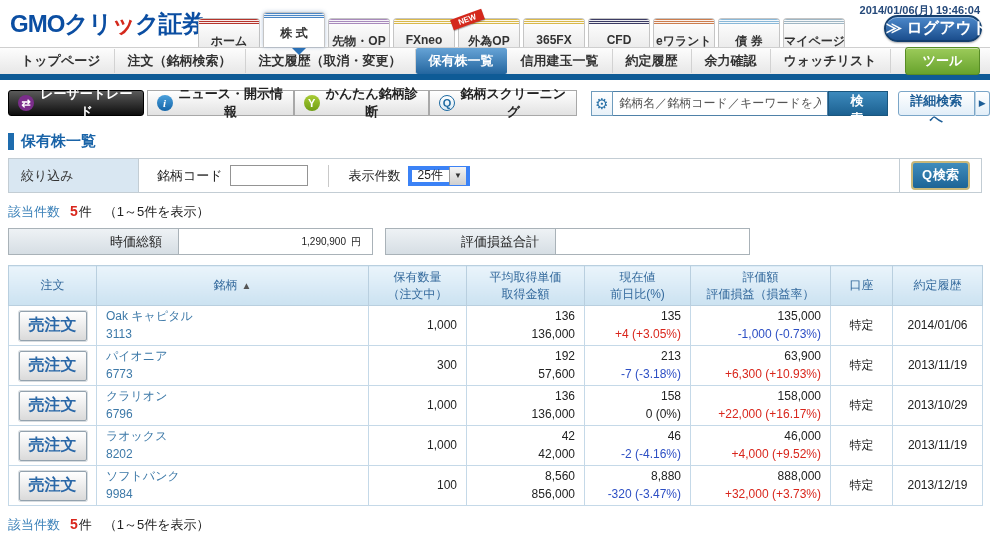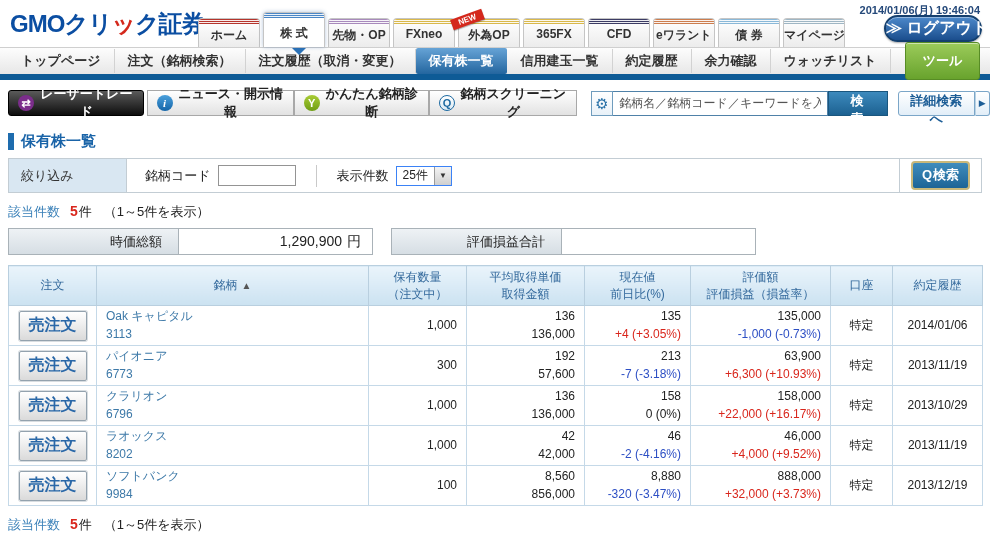--- a/index.html
+++ b/index.html
@@ -10,37 +10,37 @@
   .topbar { position:relative; height:48px; border-bottom:1px solid #cfcfcf; background:#fff; }
   .datetime { position:absolute; top:3px; right:10px; font-size:11px; font-weight:bold; color:#25497a; }
   .topbar-row { position:absolute; bottom:0; left:0; right:0; display:flex; align-items:flex-end; }
   .logo { width:198px; padding:0 0 7px 10px; font-size:24px; font-weight:bold; color:#0b4ea2; letter-spacing:-1px; white-space:nowrap; }
   .logo .accent { color:#d4281c; }
   .main-tabs { display:flex; align-items:flex-end; gap:3px; flex:1; }
   .tab { position:relative; width:62px; height:29px; background:linear-gradient(#ffffff,#ececec);
     border:1px solid #c5c5c5; border-bottom:none; border-radius:4px 4px 0 0; text-align:center; cursor:pointer; }
   .tab-stripe { height:5px; border-radius:3px 3px 0 0;
     background-image:linear-gradient(rgba(255,255,255,0) 0 1px, rgba(255,255,255,.9) 1px 2px, rgba(255,255,255,0) 2px 3px, rgba(255,255,255,.9) 3px 4px, rgba(255,255,255,0) 4px); }
-  .tab-label { display:block; padding-top:3px; font-size:12px; font-weight:bold; color:#333; white-space:nowrap; }
+  .tab-label { display:block; padding-top:9px; font-size:12px; font-weight:bold; color:#333; white-space:nowrap; }
   .tab.active { height:35px; background:#fff; box-shadow:0 0 4px rgba(40,90,150,.35); z-index:2; }
   .tab.active .tab-label { padding-top:7px; }
   .new-badge { position:absolute; top:-5px; left:-8px; background:#d4281c; color:#fff; font-size:8px;
     font-weight:bold; padding:1px 7px; transform:rotate(-20deg); box-shadow:0 1px 1px rgba(0,0,0,.3); }
   .logout { width:98px; height:27px; margin:0 8px 5px 25px; border-radius:14px; cursor:pointer;
     background:linear-gradient(#4d89cb,#1b4e8d); border:2px solid #143f6e; box-shadow:0 1px 2px rgba(0,0,0,.35), inset 0 1px 0 rgba(255,255,255,.4);
     color:#fff; font-weight:bold; font-size:16px; white-space:nowrap;text-align:center; }
 
   
   .subnav { position:relative; display:flex; align-items:center; height:26px;
     background:linear-gradient(#fdfdfd,#e7e7e7); padding-left:8px; }
   .subnav-item { padding:0 13px; font-size:13px; font-weight:bold; color:#333; line-height:24px;
     border-right:1px solid #d2d2d2; cursor:pointer; white-space:nowrap; }
   .subnav-item.active { background:linear-gradient(#66a3d6,#24669f); color:#fff; border-radius:2px;
     border-right:none; margin-right:1px; line-height:26px; }
-  .tools-btn { margin-left:14px; height:38px; padding:0 17px; cursor:pointer;
+  .tools-btn { margin-left:14px; height:28px; padding:0 17px; cursor:pointer;
     background:linear-gradient(#9ccb5a,#68a32d); border:1px solid #578c25; border-radius:3px;
     color:#fff; font-weight:bold; font-size:13px; box-shadow:inset 0 1px 0 rgba(255,255,255,.5); }
   .tab-pointer { position:absolute; top:0; left:292px; width:0; height:0;
     border-left:7px solid transparent; border-right:7px solid transparent; border-top:7px solid #2a72b8; }
   .bluebar { height:6px; background:var(--navy,#0e5b96); }
 
   
   .toolbar { display:flex; align-items:center; padding:10px 0 8px 8px; }
   .tool-btn { display:flex; align-items:center; gap:5px; height:26px; padding:0 9px; cursor:pointer;
     background:linear-gradient(#ffffff,#e2e2e2); border:1px solid #a8a8a8; font-size:13px; font-weight:bold; color:#222; }
@@ -63,45 +63,45 @@
     background:linear-gradient(#ffffff,#e2eef8); border:1px solid #7ba6c8; border-radius:3px 0 0 3px;
     color:#1c5d96; font-weight:bold; font-size:13px; }
   .adv-expand { height:25px; width:17px; cursor:pointer; background:linear-gradient(#ffffff,#e2eef8);
     border:1px solid #7ba6c8; border-left:1px solid #b9d2e4; border-radius:0 3px 3px 0; color:#1c5d96; font-size:9px; }
 
   
   .page-title { display:flex; align-items:center; gap:7px; margin:8px 0 7px 8px;
     font-size:15px; font-weight:bold; color:#1a64a8; }
   .title-bar { width:6px; height:17px; background:#1e6cae; }
   .filterbar { display:flex; align-items:stretch; height:35px; margin:0 8px; border:1px solid #c3cdd4; background:#fff; }
-  .filter-label { width:118px; background:#d9e7f2; border-right:1px solid #c3cdd4; line-height:33px;
+  .filter-label { width:130px; background:#d9e7f2; border-right:1px solid #c3cdd4; line-height:33px;
     padding-left:12px; font-size:13px; color:#333; }
   .filter-body { display:flex; align-items:center; flex:1; padding-left:18px; }
   .field-label { font-size:13px; color:#222; margin-right:7px; white-space:nowrap; }
   .code-input { width:78px; height:21px; border:1px solid #949494; }
   .vdivider { width:1px; height:22px; background:#c9c9c9; margin:0 20px; }
-  .count-select { display:flex; align-items:center; height:20px; border:1px solid #3b82f6; background:#fff; cursor:pointer; }
+  .count-select { display:flex; align-items:center; height:20px; border:4px solid #3b82f6; background:#fff; cursor:pointer; }
   .count-select .sel-text { padding:0 6px; font-size:12px; }
   .count-select .sel-arrow { width:17px; height:18px; background:linear-gradient(#f4f4f4,#cfcfcf);
     border-left:1px solid #9a9a9a; font-size:8px; color:#333; text-align:center; line-height:18px; }
   .filter-right { display:flex; align-items:center; border-left:1px solid #c3cdd4; padding:0 11px; }
   .filter-search { padding:3px 9px 4px; cursor:pointer; background:linear-gradient(#3e8cbd,#1d6496);
     border:2px solid #c9b87a; border-radius:4px; color:#fff; font-weight:bold; font-size:13px; white-space:nowrap; }
   .filter-search .q { font-weight:bold; margin-right:1px; }
 
   
   .countline { margin:10px 8px 7px; font-size:13px; color:#222; }
   .countline .lbl { color:#3a80b8; }
   .countline .num { color:var(--red,#d9261c); font-weight:bold; margin:0 1px 0 10px; font-size:14px; }
   .countline .range { margin-left:12px; }
-  .summary { display:flex; gap:18px; margin:2px 8px 10px; }
+  .summary { display:flex; gap:12px; margin:2px 8px 10px; }
   .summary-box { display:flex; width:365px; height:27px; border:1px solid #a9b2b8; }
   .summary-label { width:170px; background:linear-gradient(#eef2f5,#d6dee4); border-right:1px solid #a9b2b8;
     text-align:right; padding-right:16px; line-height:25px; font-size:13px; }
-  .summary-value { flex:1; text-align:right; padding-right:11px; line-height:25px; font-size:14px; }
+  .summary-value { flex:1; text-align:right; padding-right:11px; line-height:25px; font-size:10px; }
   .summary-value .red { color:var(--red,#d9261c); }
   .summary-value .unit { margin-left:5px; }
 
   
   .holdings { width:974px; margin:0 8px; border-collapse:collapse; table-layout:fixed; }
   .holdings th { background:linear-gradient(#eaf4fb,#cbe2f1); border:1px solid #b9cfdf; color:#33699c;
     font-size:12px; font-weight:normal; height:40px; line-height:1.35; padding:2px; }
   .holdings td { border:1px solid #c5d9e8; font-size:12px; height:40px; padding:2px 9px; vertical-align:middle; line-height:1.45; }
   .sort-icon { color:#555; font-size:10px; margin-left:4px; }
   .td-center { text-align:center; padding:2px 2px; }

